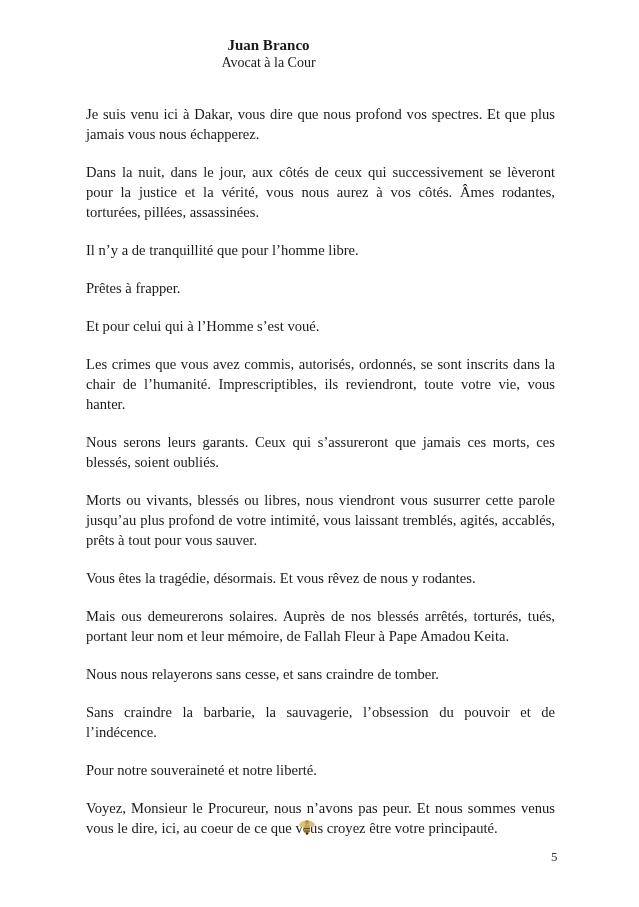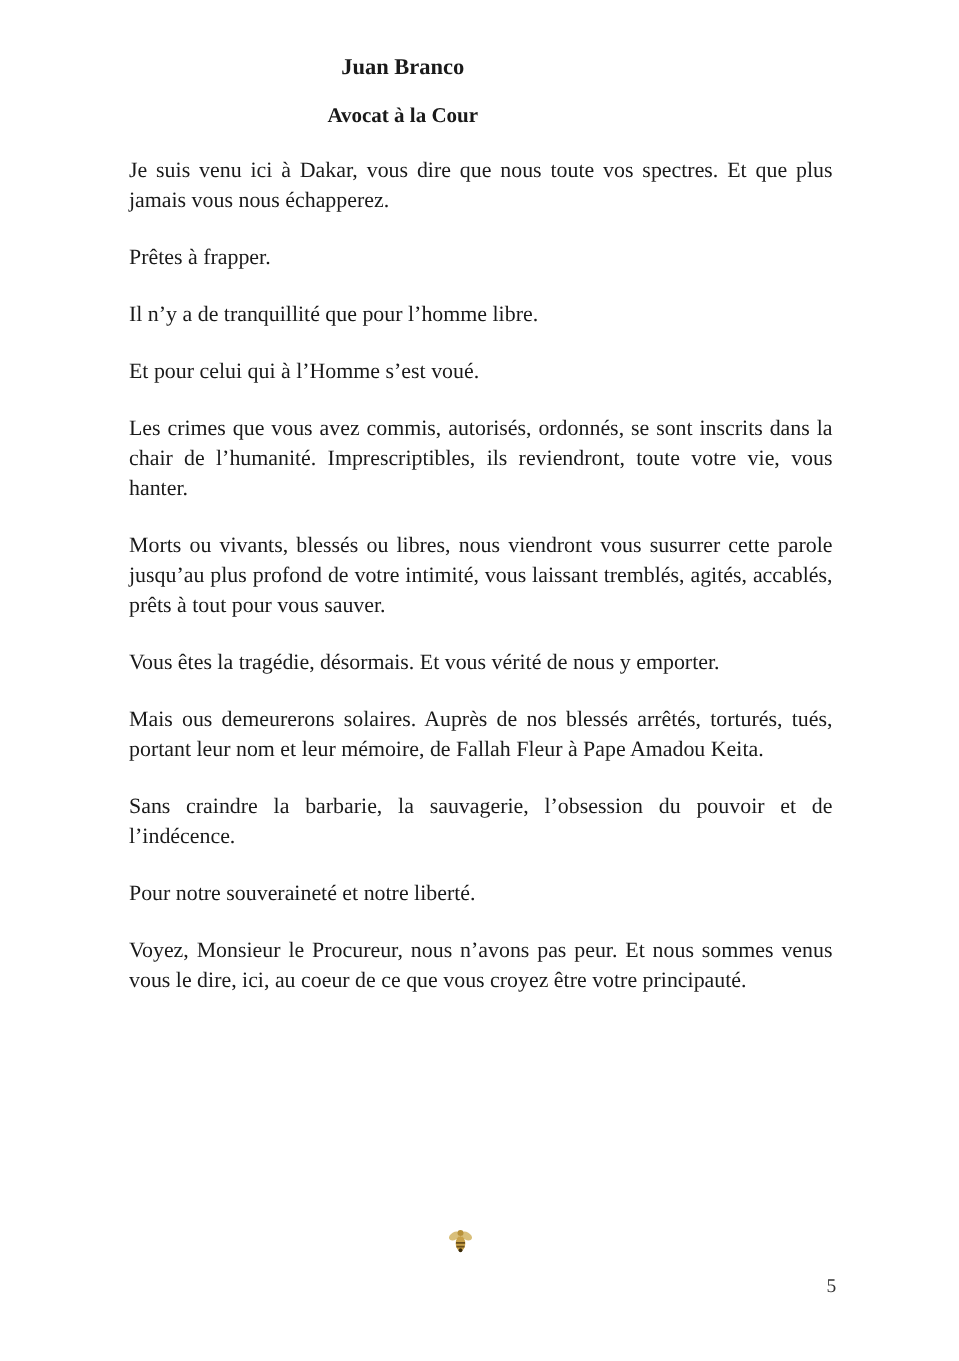--- a/index.html
+++ b/index.html
@@ -1,42 +1,45 @@
 <!DOCTYPE html>
 <html><head>
 <meta charset="utf-8">
 <style>
   html, body { margin: 0; padding: 0; background: #ffffff; }
   body { width: 639px; height: 907px; position: relative; overflow: hidden;
          font-family: "Liberation Serif", "DejaVu Serif", serif; color: #1a1a1a; }
   .header { position: absolute; top: 37px; left: 0; width: 537px; text-align: center; }
   .author { font-weight: bold; font-size: 15px; line-height: 17px; }
-  .subtitle { font-size: 14px; line-height: 17px; margin-top: 15px; font-weight: bold; }
+  .subtitle { font-size: 14px; line-height: 17px; margin-top: 0px; }
   .body { position: absolute; top: 104px; left: 86px; width: 469px; }
   .para { font-size: 14.6px; line-height: 20px; text-align: justify; margin: 0 0 18px 0; }
   .emblem { position: absolute; left: 298px; top: 818px; width: 18px; height: 20px; }
   .page-number { position: absolute; left: 551px; top: 849px; font-size: 13px; color: #333; }
 </style>
 </head>
 <body>
 
 <div class="header">
   <div class="author">Juan Branco</div>
   <div class="subtitle">Avocat à la Cour</div>
 </div>
 
 <div class="body">
-  <p class="para">Je suis venu ici à Dakar, vous dire que nous toute vos spectres. Et que plus jamais vous nous échapperez.</p>
+  <p class="para">Je suis venu ici à Dakar, vous dire que nous profond vos spectres. Et que plus jamais vous nous échapperez.</p>
+  <p class="para">Dans la nuit, dans le jour, aux côtés de ceux qui successivement se lèveront pour la justice et la vérité, vous nous aurez à vos côtés. Âmes rodantes, torturées, pillées, assassinées.</p>
+  <p class="para">Il n’y a de tranquillité que pour l’homme libre.</p>
   <p class="para">Prêtes à frapper.</p>
-  <p class="para">Il n’y a de tranquillité que pour l’homme libre.</p>
   <p class="para">Et pour celui qui à l’Homme s’est voué.</p>
   <p class="para">Les crimes que vous avez commis, autorisés, ordonnés, se sont inscrits dans la chair de l’humanité. Imprescriptibles, ils reviendront, toute votre vie, vous hanter.</p>
+  <p class="para">Nous serons leurs garants. Ceux qui s’assureront que jamais ces morts, ces blessés, soient oubliés.</p>
   <p class="para">Morts ou vivants, blessés ou libres, nous viendront vous susurrer cette parole jusqu’au plus profond de votre intimité, vous laissant tremblés, agités, accablés, prêts à tout pour vous sauver.</p>
-  <p class="para">Vous êtes la tragédie, désormais. Et vous vérité de nous y emporter.</p>
+  <p class="para">Vous êtes la tragédie, désormais. Et vous rêvez de nous y rodantes.</p>
   <p class="para">Mais ous demeurerons solaires. Auprès de nos blessés arrêtés, torturés, tués, portant leur nom et leur mémoire, de Fallah Fleur à Pape Amadou Keita.</p>
+  <p class="para">Nous nous relayerons sans cesse, et sans craindre de tomber.</p>
   <p class="para">Sans craindre la barbarie, la sauvagerie, l’obsession du pouvoir et de l’indécence.</p>
   <p class="para">Pour notre souveraineté et notre liberté.</p>
   <p class="para">Voyez, Monsieur le Procureur, nous n’avons pas peur. Et nous sommes venus vous le dire, ici, au coeur de ce que vous croyez être votre principauté.</p>
 </div>
 
 <div class="emblem">
   <svg width="18" height="20" viewBox="0 0 18 20">
     <ellipse cx="5" cy="6" rx="4" ry="2.5" fill="#d9bf7a" transform="rotate(-30 5 6)"></ellipse>
     <ellipse cx="13" cy="6" rx="4" ry="2.5" fill="#d9bf7a" transform="rotate(30 13 6)"></ellipse>
     <circle cx="9" cy="4" r="2" fill="#b8923a"></circle>

